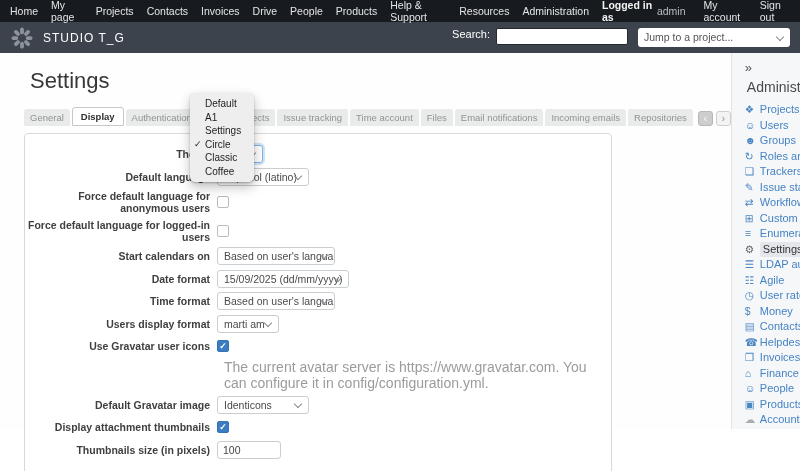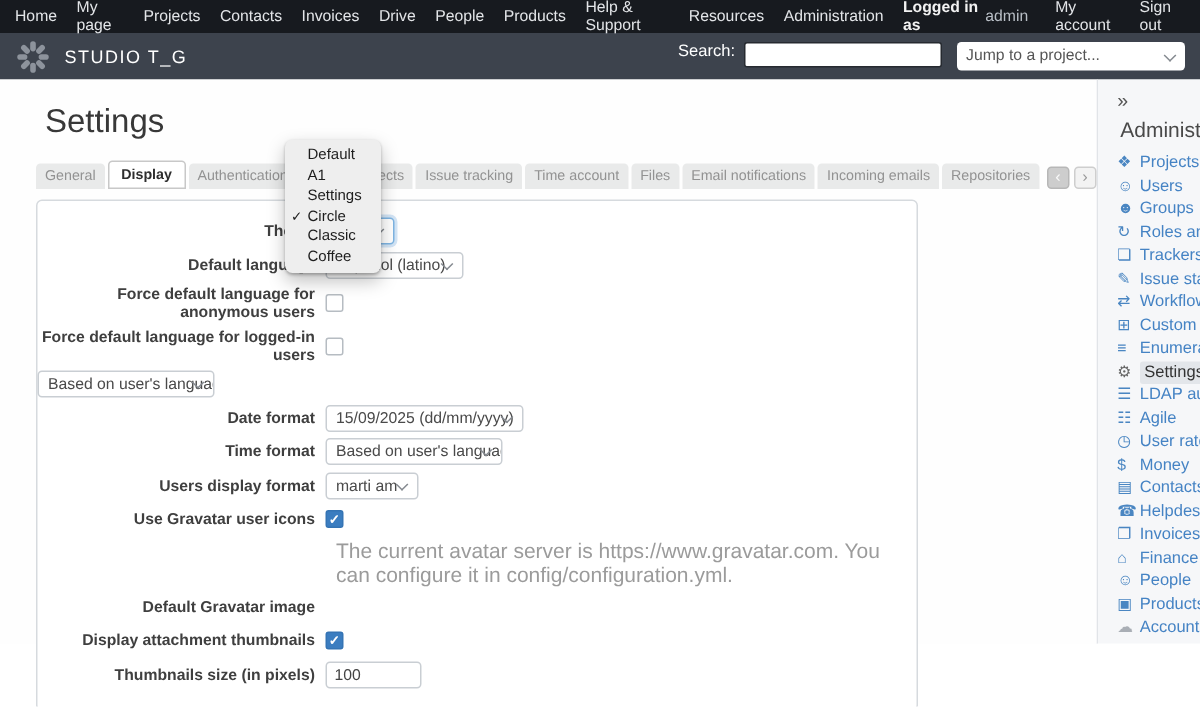--- a/index.html
+++ b/index.html
@@ -148,20 +148,21 @@
       </div>
       <div class="row">
         <label>Force default language for anonymous users</label>
         <span class="cb"></span>
       </div>
       <div class="row">
         <label>Force default language for logged-in users</label>
         <span class="cb"></span>
       </div>
       <div class="row">
+        <label>Start calendars on</label>
         <span class="sel chev w118">Based on user's language</span>
       </div>
       <div class="row">
         <label>Date format</label>
         <span class="sel chev w132">15/09/2025 (dd/mm/yyyy)</span>
       </div>
       <div class="row">
         <label>Time format</label>
         <span class="sel chev w118">Based on user's language</span>
       </div>
@@ -169,20 +170,21 @@
         <label>Users display format</label>
         <span class="sel chev w62">marti am</span>
       </div>
       <div class="row">
         <label>Use Gravatar user icons</label>
         <span class="cb on"><span>✓</span></span>
       </div>
       <div class="note">The current avatar server is https://www.gravatar.com. You can configure it in config/configuration.yml.</div>
       <div class="row">
         <label>Default Gravatar image</label>
+        <span class="sel chev w92">Identicons</span>
       </div>
       <div class="row">
         <label>Display attachment thumbnails</label>
         <span class="cb on"><span>✓</span></span>
       </div>
       <div class="row">
         <label>Thumbnails size (in pixels)</label>
         <input class="txt" type="text" value="100" style="">
       </div>
 

